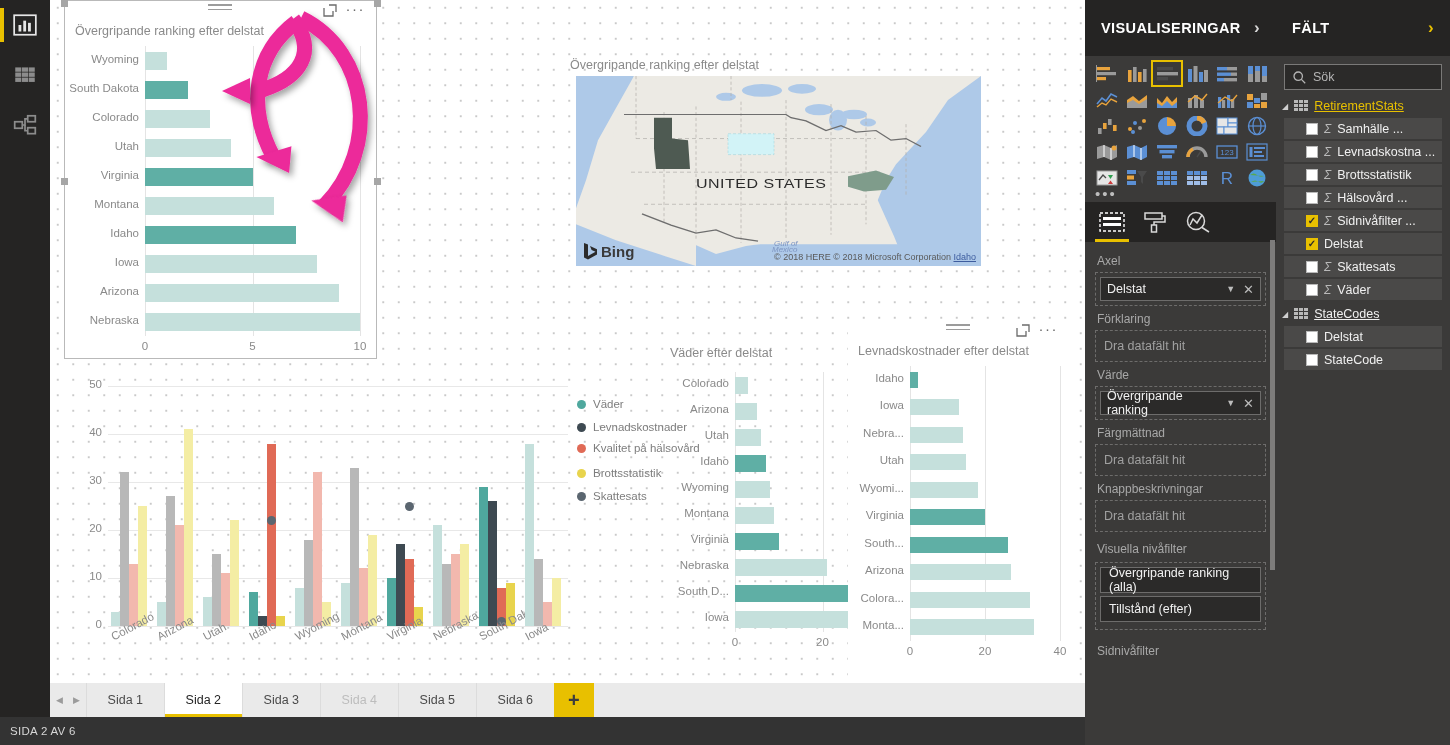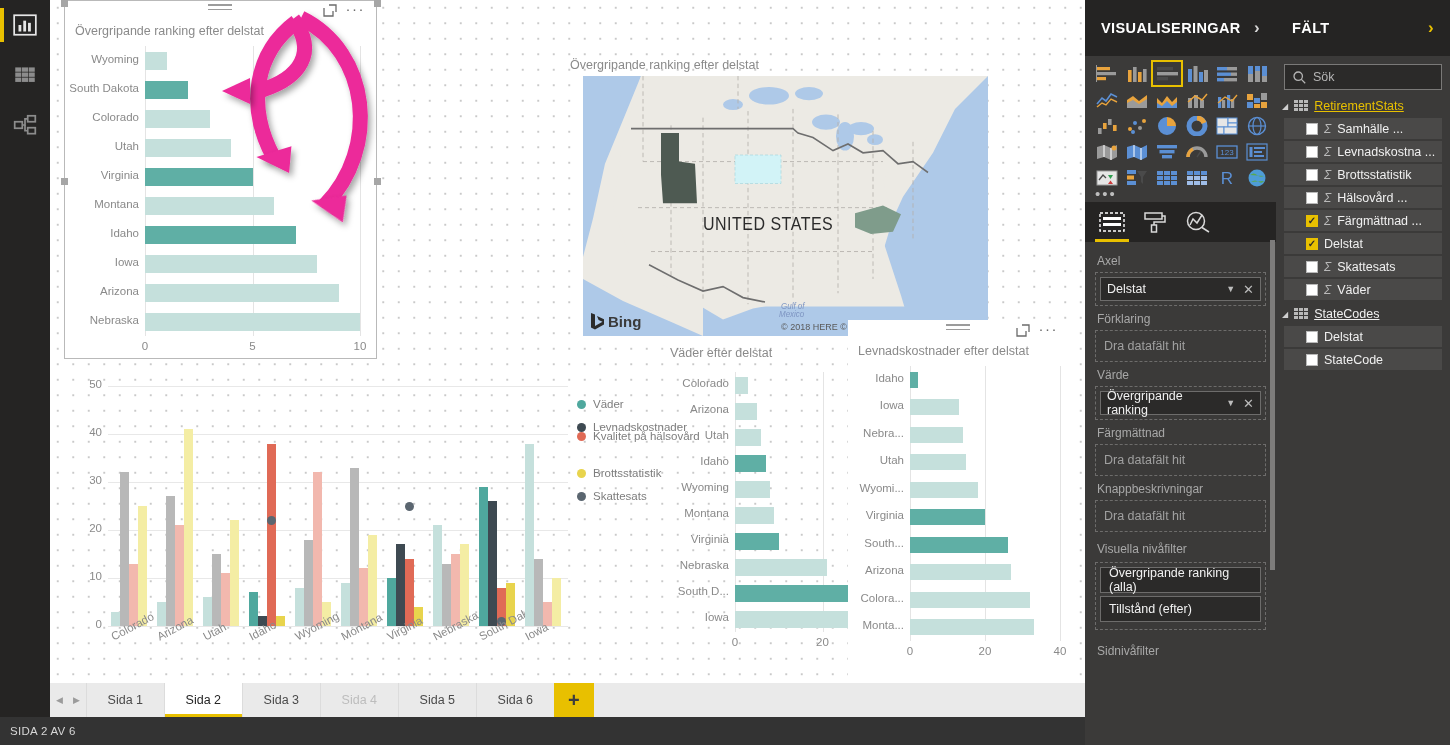--- a/index.html
+++ b/index.html
@@ -199,21 +199,21 @@
   </div>
 
   <div class="sel-border" style="left:14px; top:0px; width:313px; height:359px;"></div>
   <div class="handle" style="left:11px; top:0px;"></div>
   <div class="handle" style="left:324px; top:0px;"></div>
   <div class="handle" style="left:11px; top:178px;"></div>
   <div class="handle" style="left:324px; top:178px;"></div>
 
   <div class="visual" id="v-map" style="left:520px; top:52px; width:450px; height:265px; background:transparent;">
     <div class="v-title" style="top:6px; left:0;">Övergripande ranking efter delstat</div>
-    <div style="position:absolute; left:13px; top:24px; width:405px; height:260px; overflow:hidden;">
+    <div style="position:absolute; left:6px; top:24px; width:405px; height:190px; overflow:hidden;">
       <svg id="map-img" viewBox="0 0 405 237" preserveAspectRatio="none">
         <rect width="405" height="237" fill="#eceae4"></rect>
 
         <path d="M0 0 L58 0 L40 40 L22 80 L10 130 L0 165 Z" fill="#aec9e8"></path>
         <path d="M405 0 L405 237 L330 237 L318 200 L300 150 L320 110 L350 70 L372 30 Z" fill="#aec9e8"></path>
         <path d="M120 210 L405 210 L405 237 L120 237 Z" fill="#aec9e8"></path>
         <path d="M0 185 L40 205 L90 225 L120 237 L0 237 Z" fill="#aec9e8"></path>
 
         <path d="M58 0 L370 0 L360 40 L340 60 L318 70 L300 95 L310 130 L300 160 L278 178 L250 196 L210 205 L170 212 L140 222 L118 210 L96 200 L70 184 L45 160 L30 120 L38 70 L48 30 Z" fill="#eceae4"></path>
 
@@ -416,21 +416,21 @@
 
   <div id="legend-wrap" style="position:absolute; left:527px; top:398px; width:130px; height:115px;">
       <div class="legend-item" style="left: 0px; top: 0px;">
         <span class="legend-dot" style="background: rgb(79, 168, 158);"></span>
         <span>Väder</span>
       </div>
       <div class="legend-item" style="left: 0px; top: 23px;">
         <span class="legend-dot" style="background: rgb(62, 74, 82);"></span>
         <span>Levnadskostnader</span>
       </div>
-      <div class="legend-item" style="left: 0px; top: 32px;">
+      <div class="legend-item" style="left: 0px; top: 44px;">
         <span class="legend-dot" style="background: rgb(224, 106, 86);"></span>
         <span>Kvalitet på hälsovård</span>
       </div>
       <div class="legend-item" style="left: 0px; top: 69px;">
         <span class="legend-dot" style="background: rgb(232, 212, 77);"></span>
         <span>Brottsstatistik</span>
       </div>
       <div class="legend-item" style="left: 0px; top: 92px;">
         <span class="legend-dot" style="background: rgb(91, 102, 112);"></span>
         <span>Skattesats</span>
@@ -851,21 +851,21 @@
         <span>Brottsstatistik</span>
       </div>
       <div class="fld-row">
         <span class="chk"></span>
         <span class="sigma">Σ</span>
         <span>Hälsovård ...</span>
       </div>
       <div class="fld-row">
         <span class="chk on">✓</span>
         <span class="sigma">Σ</span>
-        <span>Färgmättnad ...</span>
+        <span>Sidnivåfilter ...</span>
       </div>
       <div class="fld-row">
         <span class="chk on">✓</span>
         <span>Delstat</span>
       </div>
       <div class="fld-row">
         <span class="chk"></span>
         <span class="sigma">Σ</span>
         <span>Skattesats</span>
       </div>

